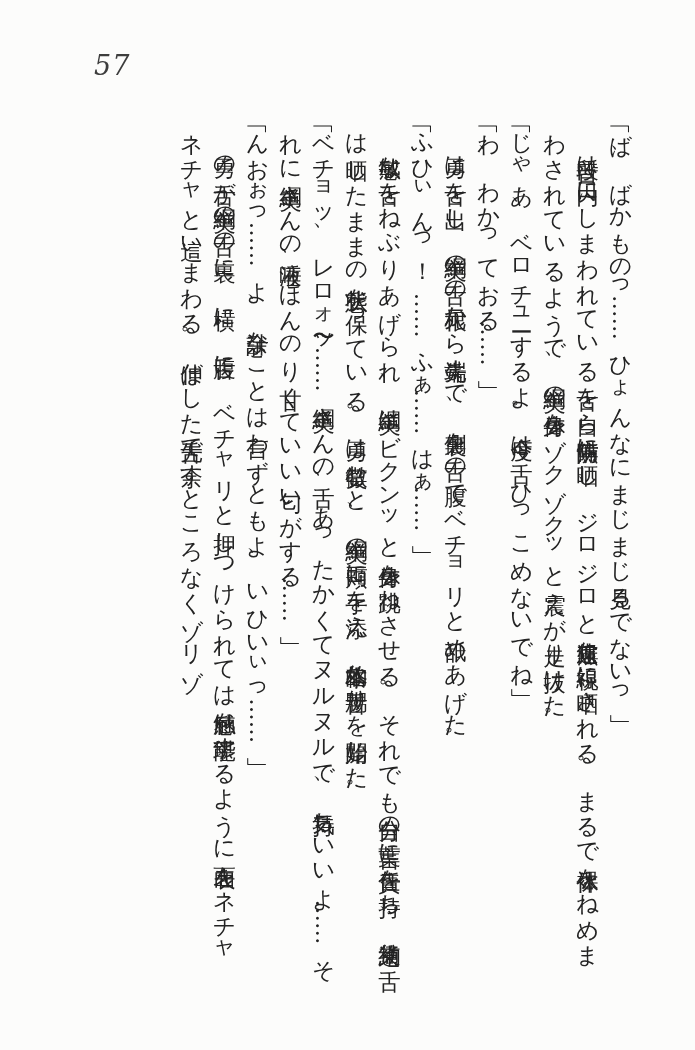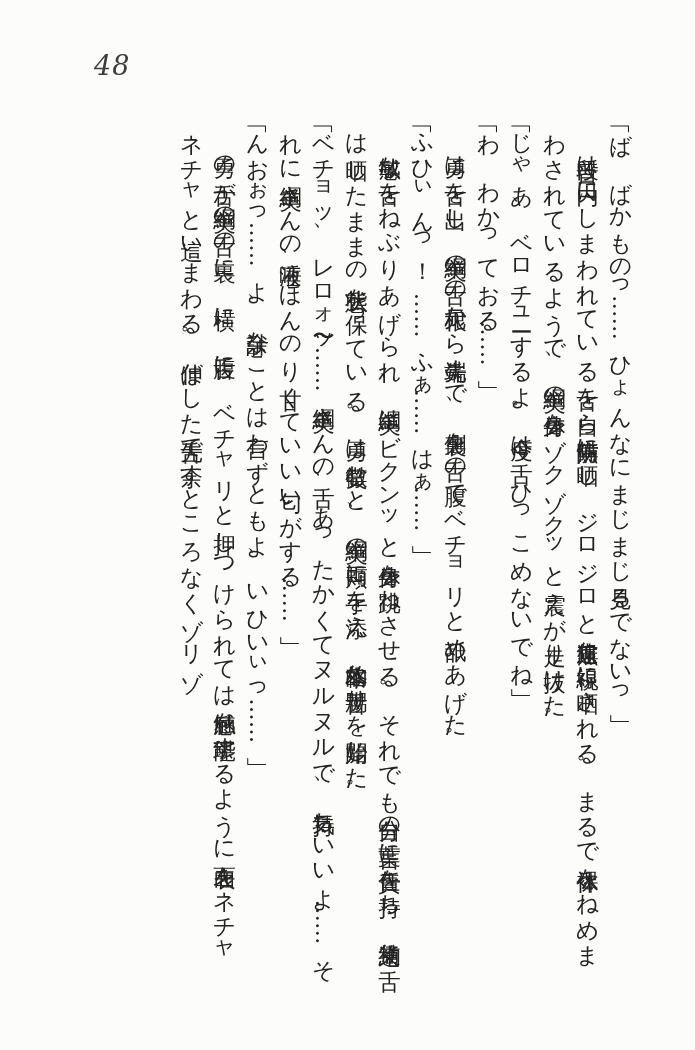--- a/index.html
+++ b/index.html
@@ -49,21 +49,21 @@
     margin: 0;
     padding: 0;
     text-align: start;
   }
 </style>
 </head>
 <body>
 
 <div class="page">
 
-  <div class="page-number">48</div>
+  <div class="page-number">57</div>
 
   <div class="text-block">
     <p>「ば、ばかものっ……ひょんなにまじまじ見るでないっ」</p>
     <p>　普段は口内にしまわれている舌を自ら無防備に晒し、ジロジロと無遠慮な視線に晒される。まるで裸体をねめまわされているようで、美綱の身体をゾクゾクッと震えが走り抜けた。</p>
     <p>「じゃあ、ベロチューするよ。今度は舌、ひっこめないでね」</p>
     <p>「わ、わかっておる……」</p>
     <p>　勇は舌を出し、美綱の舌の根元から先端まで、裏側を舌の腹でベチョリと舐めあげた。</p>
     <p>「ふひぃんっ！　……ふぁ……はぁ……」</p>
     <p>　敏感な舌をねぶりあげられ、美綱はビクンッと身体を跳ねさせる。それでも自分の言葉に責任を持ち、約束通り舌は晒したままの状態を保っている。勇は微笑むと、美綱の両頬に手を添え、本格的な舌嬲りを開始した。</p>
     <p>「ベチョッ、レロォ〜ッ……美綱さんの舌、あったかくてヌルヌルで、気持ちいいよ……それに美綱さんの唾液、ほんのり甘くていい匂いがする……」</p>

